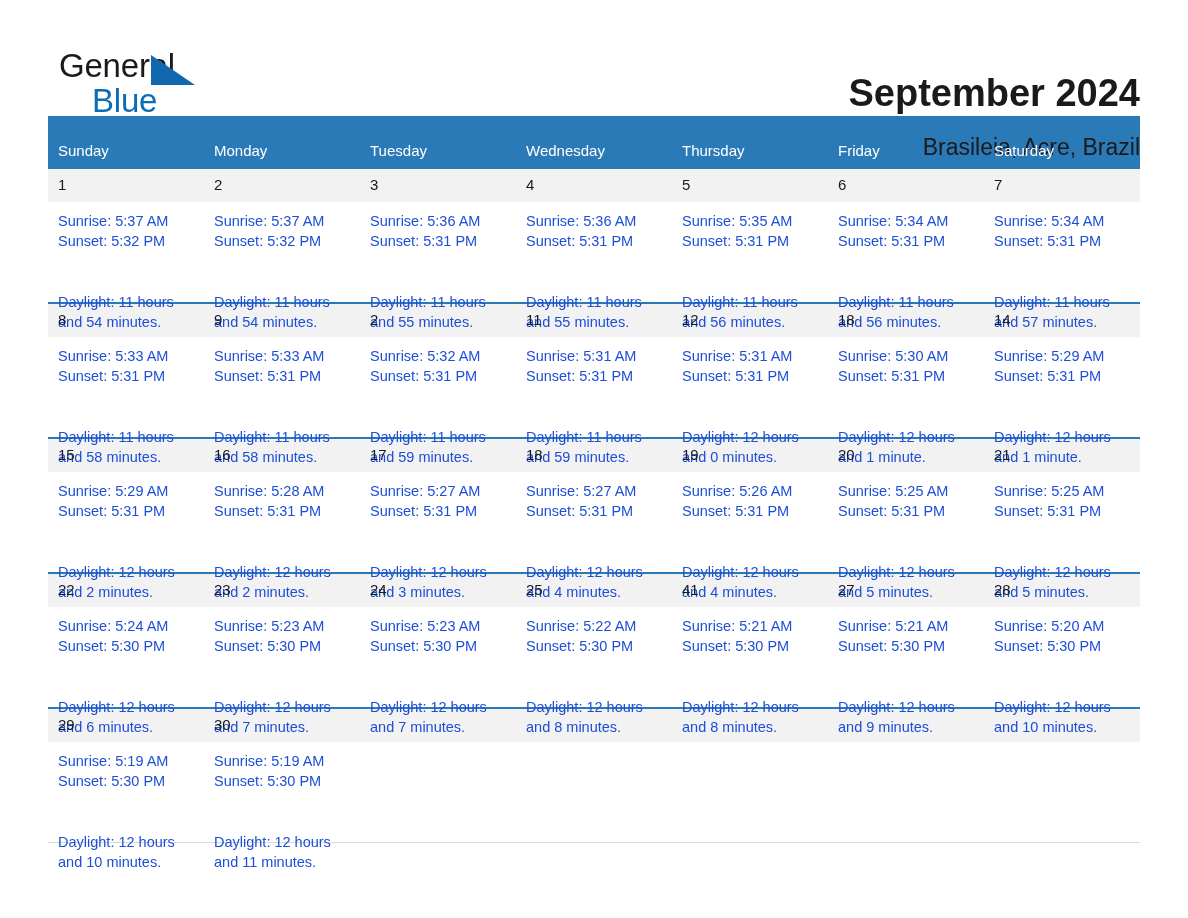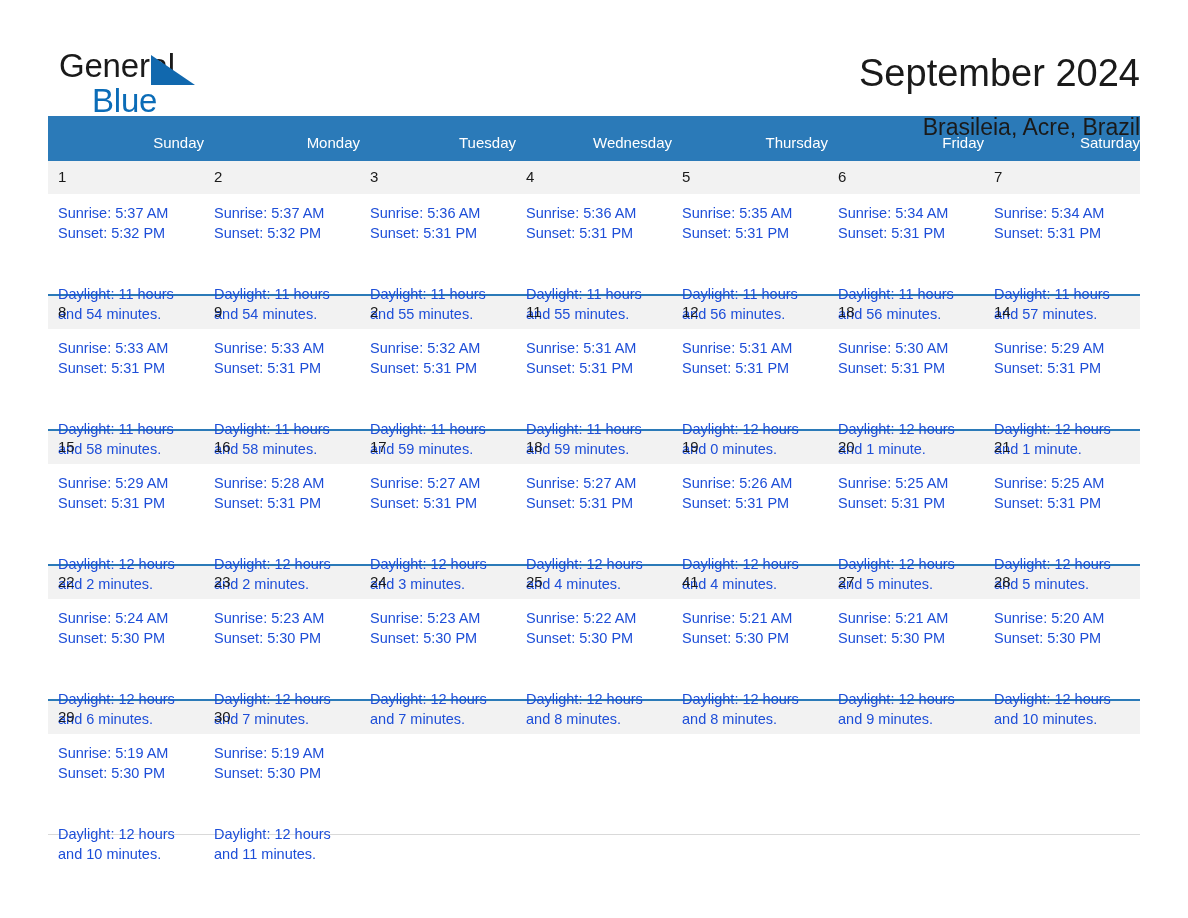--- a/index.html
+++ b/index.html
@@ -62,23 +62,24 @@
     border-left: 44px solid #1168ae;
     border-top: 30px solid transparent;
   }
   .title-block {
     text-align: right;
     padding-top: 2px;
   }
   .cal-title {
     font-size: 38px;
     line-height: 46px;
-    font-weight: 400;
+    font-weight: 700;
     color: #1a1a1a;
     white-space: nowrap;
+    margin-top: 20px;
   }
   .cal-subtitle {
     font-size: 23px;
     line-height: 30px;
     font-weight: 400;
     color: #1a1a1a;
     margin-top: 16px;
     white-space: nowrap;
   }
 
@@ -87,22 +88,22 @@
     margin-top: 16px;
     width: 1092px;
     border-collapse: collapse;
     table-layout: fixed;
   }
   .calendar th {
     background: #2b7ab8;
     color: #ffffff;
     font-size: 15px;
     font-weight: 400;
-    text-align: right;
-    padding: 17px 0 9px 10px;
+    text-align: left;
+    padding: 25px 0 9px 10px;
     height: 19px;
     vertical-align: middle;
     border: none;
   }
   .calendar td {
     vertical-align: top;
     padding: 0;
     border: none;
     width: 156px;
   }

